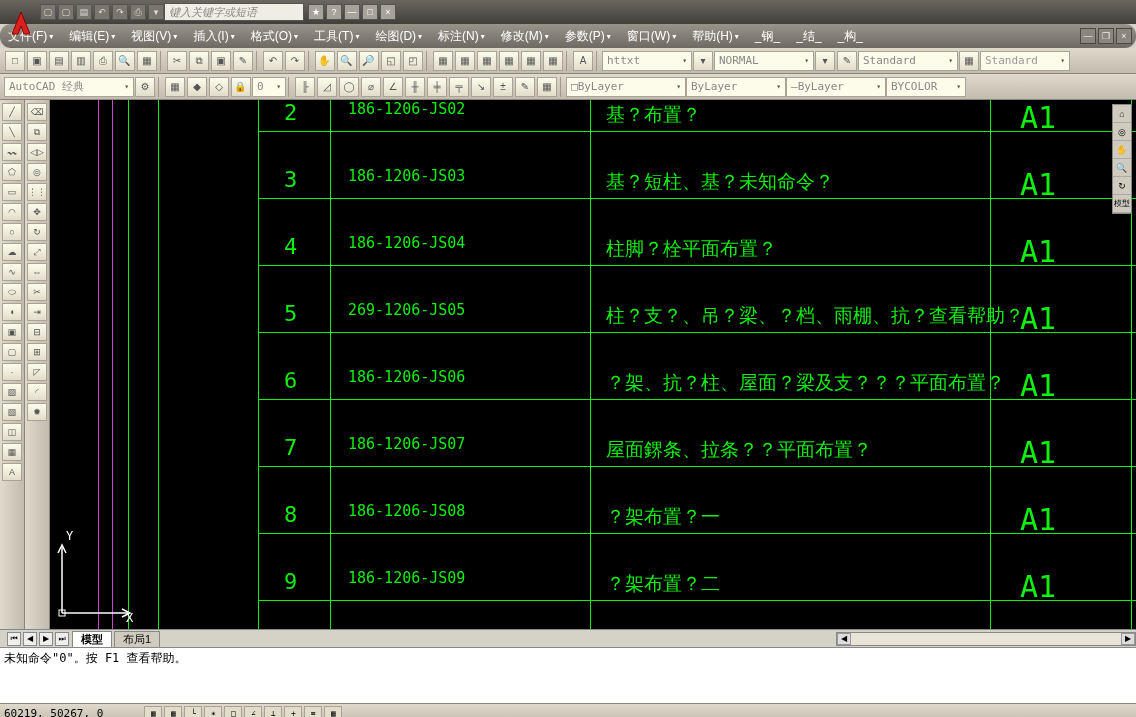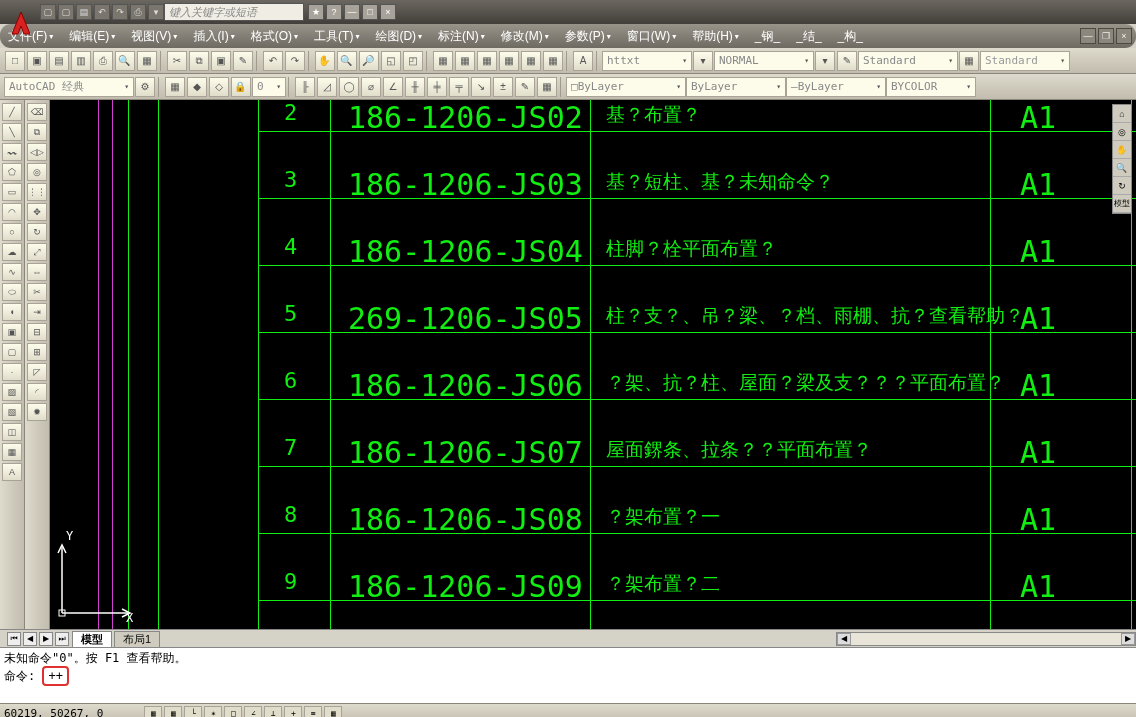--- a/index.html
+++ b/index.html
@@ -36,21 +36,21 @@
   
   .main { position:relative; height:529px; display:flex; }
   .vtoolbar { width:25px; background:linear-gradient(to right,#dedacc,#c1bcad); border-right:1px solid #8a867c; display:flex; flex-direction:column; align-items:center; padding-top:2px; }
   .vtbtn { width:20px; height:18px; border:1px solid #a8a396; background:linear-gradient(#fdfceb,#e1ddcb); margin:1px 0; display:flex; align-items:center; justify-content:center; font-size:9px; color:#555; }
 
   .canvas { flex:1; background:#000; position:relative; overflow:hidden; }
   .vert-line { position:absolute; top:0; bottom:0; background:#11ee11; }
   .vert-line.mag { background:#d040d0; }
   .horiz-line { position:absolute; left:188px; right:0; height:1px; background:#11ee11; }
   .cell-num { position:absolute; color:#11ee11; font-family:monospace; font-size:22px; }
-  .cell-code { position:absolute; color:#11ee11; font-family:monospace; font-size:30px; }
+  .cell-code { position:absolute; color:#11ee11; font-family:monospace; font-size:15px; }
   .cell-desc { position:absolute; color:#11ee11; font-family:monospace; font-size:19px; }
   .cell-a1 { position:absolute; color:#11ee11; font-family:monospace; font-size:30px; }
   .ucs { position:absolute; left:4px; bottom:30px; color:#fff; font-family:monospace; font-size:12px; }
 
   .nav-strip { position:absolute; right:4px; top:4px; width:20px; background:#d9d6cc; border:1px solid #888; }
   .nav-strip .nav-item { width:18px; height:18px; border-bottom:1px solid #aaa; background:#cfcbbe; font-size:9px; display:flex; align-items:center; justify-content:center; }
 
   
   .tabstrip { height:18px; background:#d5d2c7; border-top:1px solid #888; display:flex; align-items:center; font-size:11px; padding-left:6px; }
   .tabstrip .tnav { width:14px; height:14px; border:1px solid #888; background:#eee; margin:0 1px; font-size:8px; display:flex; align-items:center; justify-content:center; }
@@ -243,21 +243,21 @@
   <div class="tbtn">±</div>
   <div class="tbtn">✎</div>
   <div class="tbtn">▦</div>
   <div class="tsep"></div>
   <div class="combo" style="width:120px">□ <span>ByLayer</span><span class="cb-arrow">▾</span></div>
   <div class="combo" style="width:100px">
       <span>ByLayer</span>
       <span class="cb-arrow">▾</span>
     </div>
   <div class="combo" style="width:100px">— <span>ByLayer</span><span class="cb-arrow">▾</span></div>
-  <div class="combo" style="width:90px">
+  <div class="combo" style="width:80px">
       <span>BYCOLOR</span>
       <span class="cb-arrow">▾</span>
     </div>
 </div>
 
 <div class="main">
 
   <div class="vtoolbar">
     <div class="vtbtn">╱</div>
     <div class="vtbtn">╲</div>
@@ -385,24 +385,20 @@
   <div style="flex:1"></div>
   <div class="hscroll">
     <div class="harrow">◀</div>
     <div class="htrack"></div>
     <div class="harrow">▶</div>
   </div>
 </div>
 
 <div class="cmd">
   <div>未知命令"0"。按 F1 查看帮助。</div>
-  <div>
-    <span>命令:</span>
-    <span class="hl">++</span>
-  </div>
 </div>
 
 <div class="status">
   <span>60219, 50267, 0</span>
   <div style="width:40px"></div>
   <div class="sbtn">▦</div>
   <div class="sbtn">▦</div>
   <div class="sbtn">└</div>
   <div class="sbtn">✶</div>
   <div class="sbtn">□</div>

